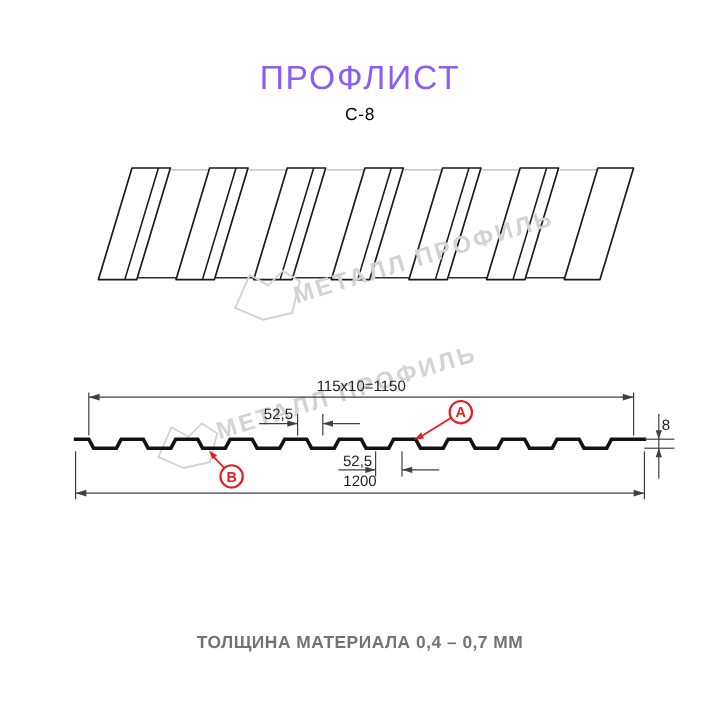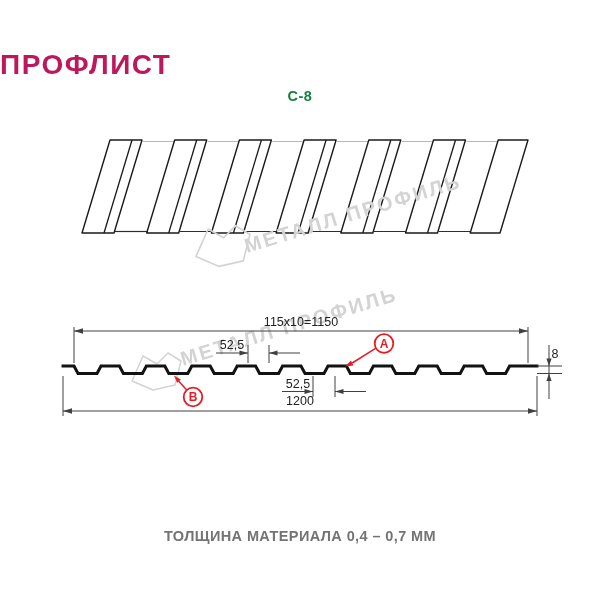--- a/index.html
+++ b/index.html
@@ -1,26 +1,26 @@
 <!DOCTYPE html>
 <html><head>
 <meta charset="utf-8">
 <style>
   html,body{margin:0;padding:0;background:#ffffff;}
   .page{
     position:relative;width:600px;height:600px;background:#ffffff;overflow:hidden;
     font-family:"Liberation Sans",sans-serif;color:#1b1b1b;
   }
   .page-title{
-    position:absolute;top:49px;left:0;right:0;text-align:left;
-    font-size:28px;font-weight:700;letter-spacing:1.5px;color:#be185d;
+    position:absolute;top:49px;left:0;right:0;text-align:center;
+    font-size:28px;font-weight:400;letter-spacing:1.5px;color:#8b5cf6;
   }
   .product-code{
     position:absolute;top:88px;left:0;right:0;text-align:center;
-    font-size:14.5px;font-weight:700;letter-spacing:.5px;color:#15803d;
+    font-size:14.5px;font-weight:400;letter-spacing:.5px;color:#000000;
   }
   .footer-note{
     position:absolute;top:528px;left:0;right:0;text-align:center;
     font-size:14.5px;font-weight:700;letter-spacing:.4px;color:#737373;
   }
   svg{position:absolute;left:0;top:0;}
   .dim-text{font-size:12.5px;fill:#222222;font-weight:400;}
   .wm-text{font-size:20px;font-weight:700;letter-spacing:2.4px;fill:#d3d3d3;}
   .callout-letter{font-size:12px;font-weight:700;fill:#e31e24;}
 </style>

